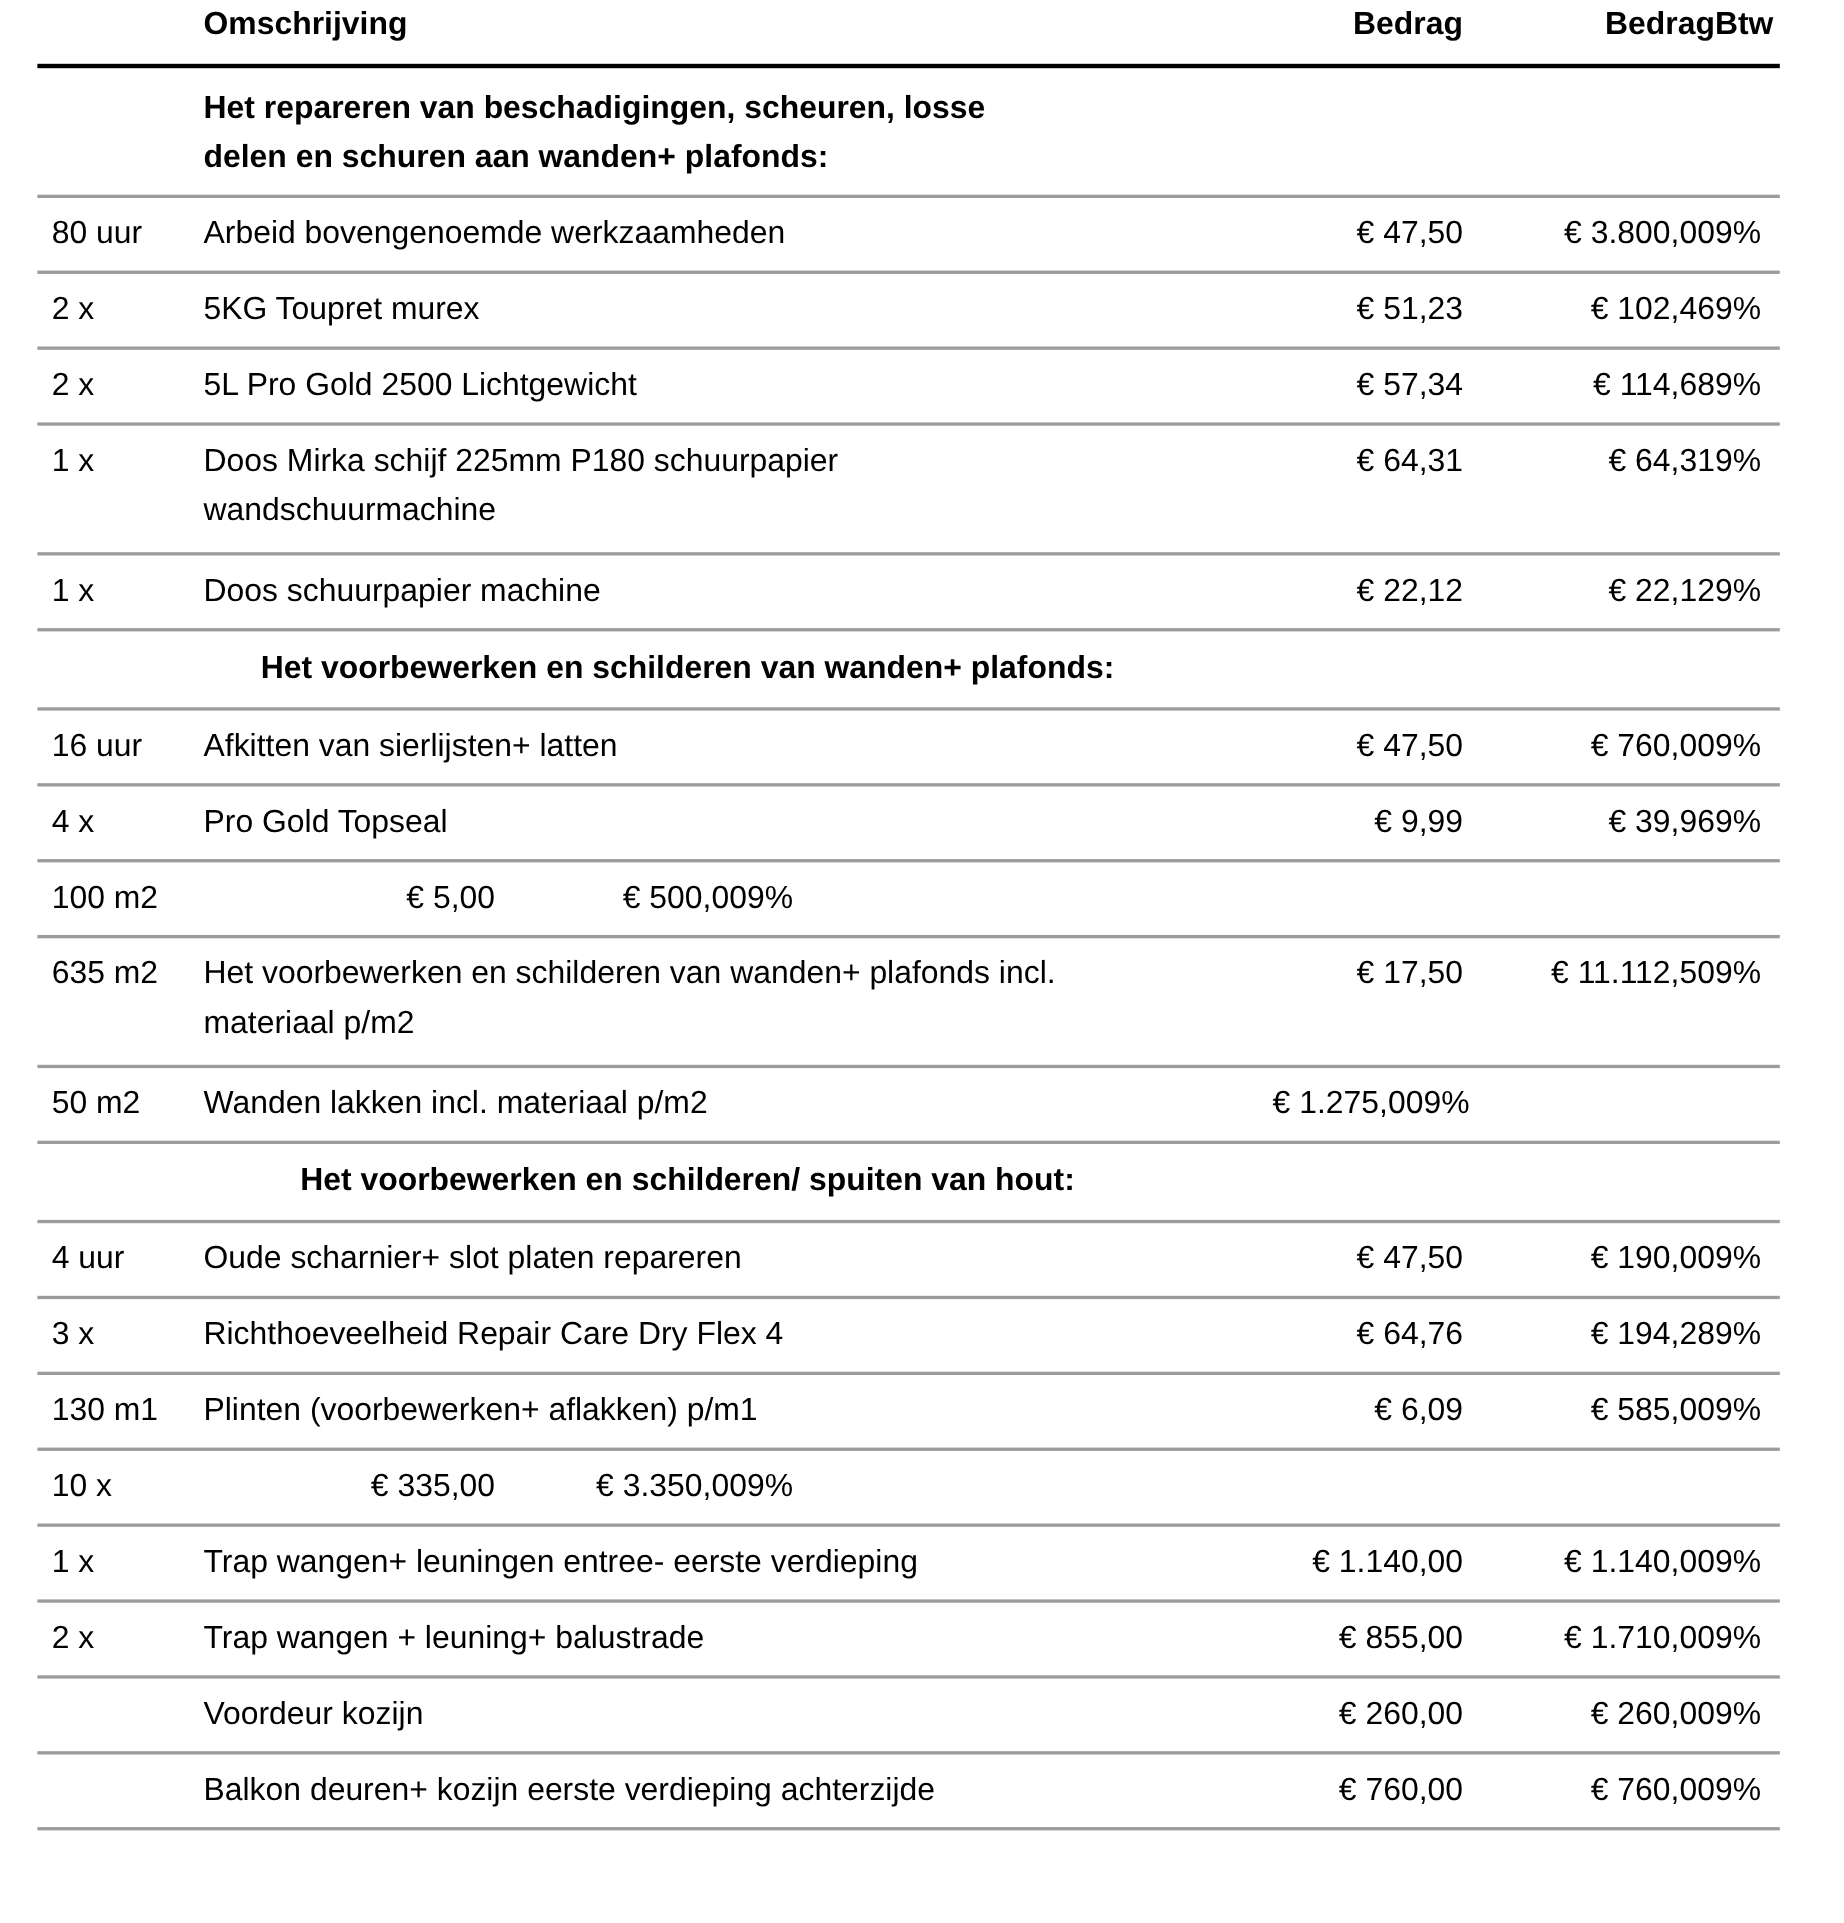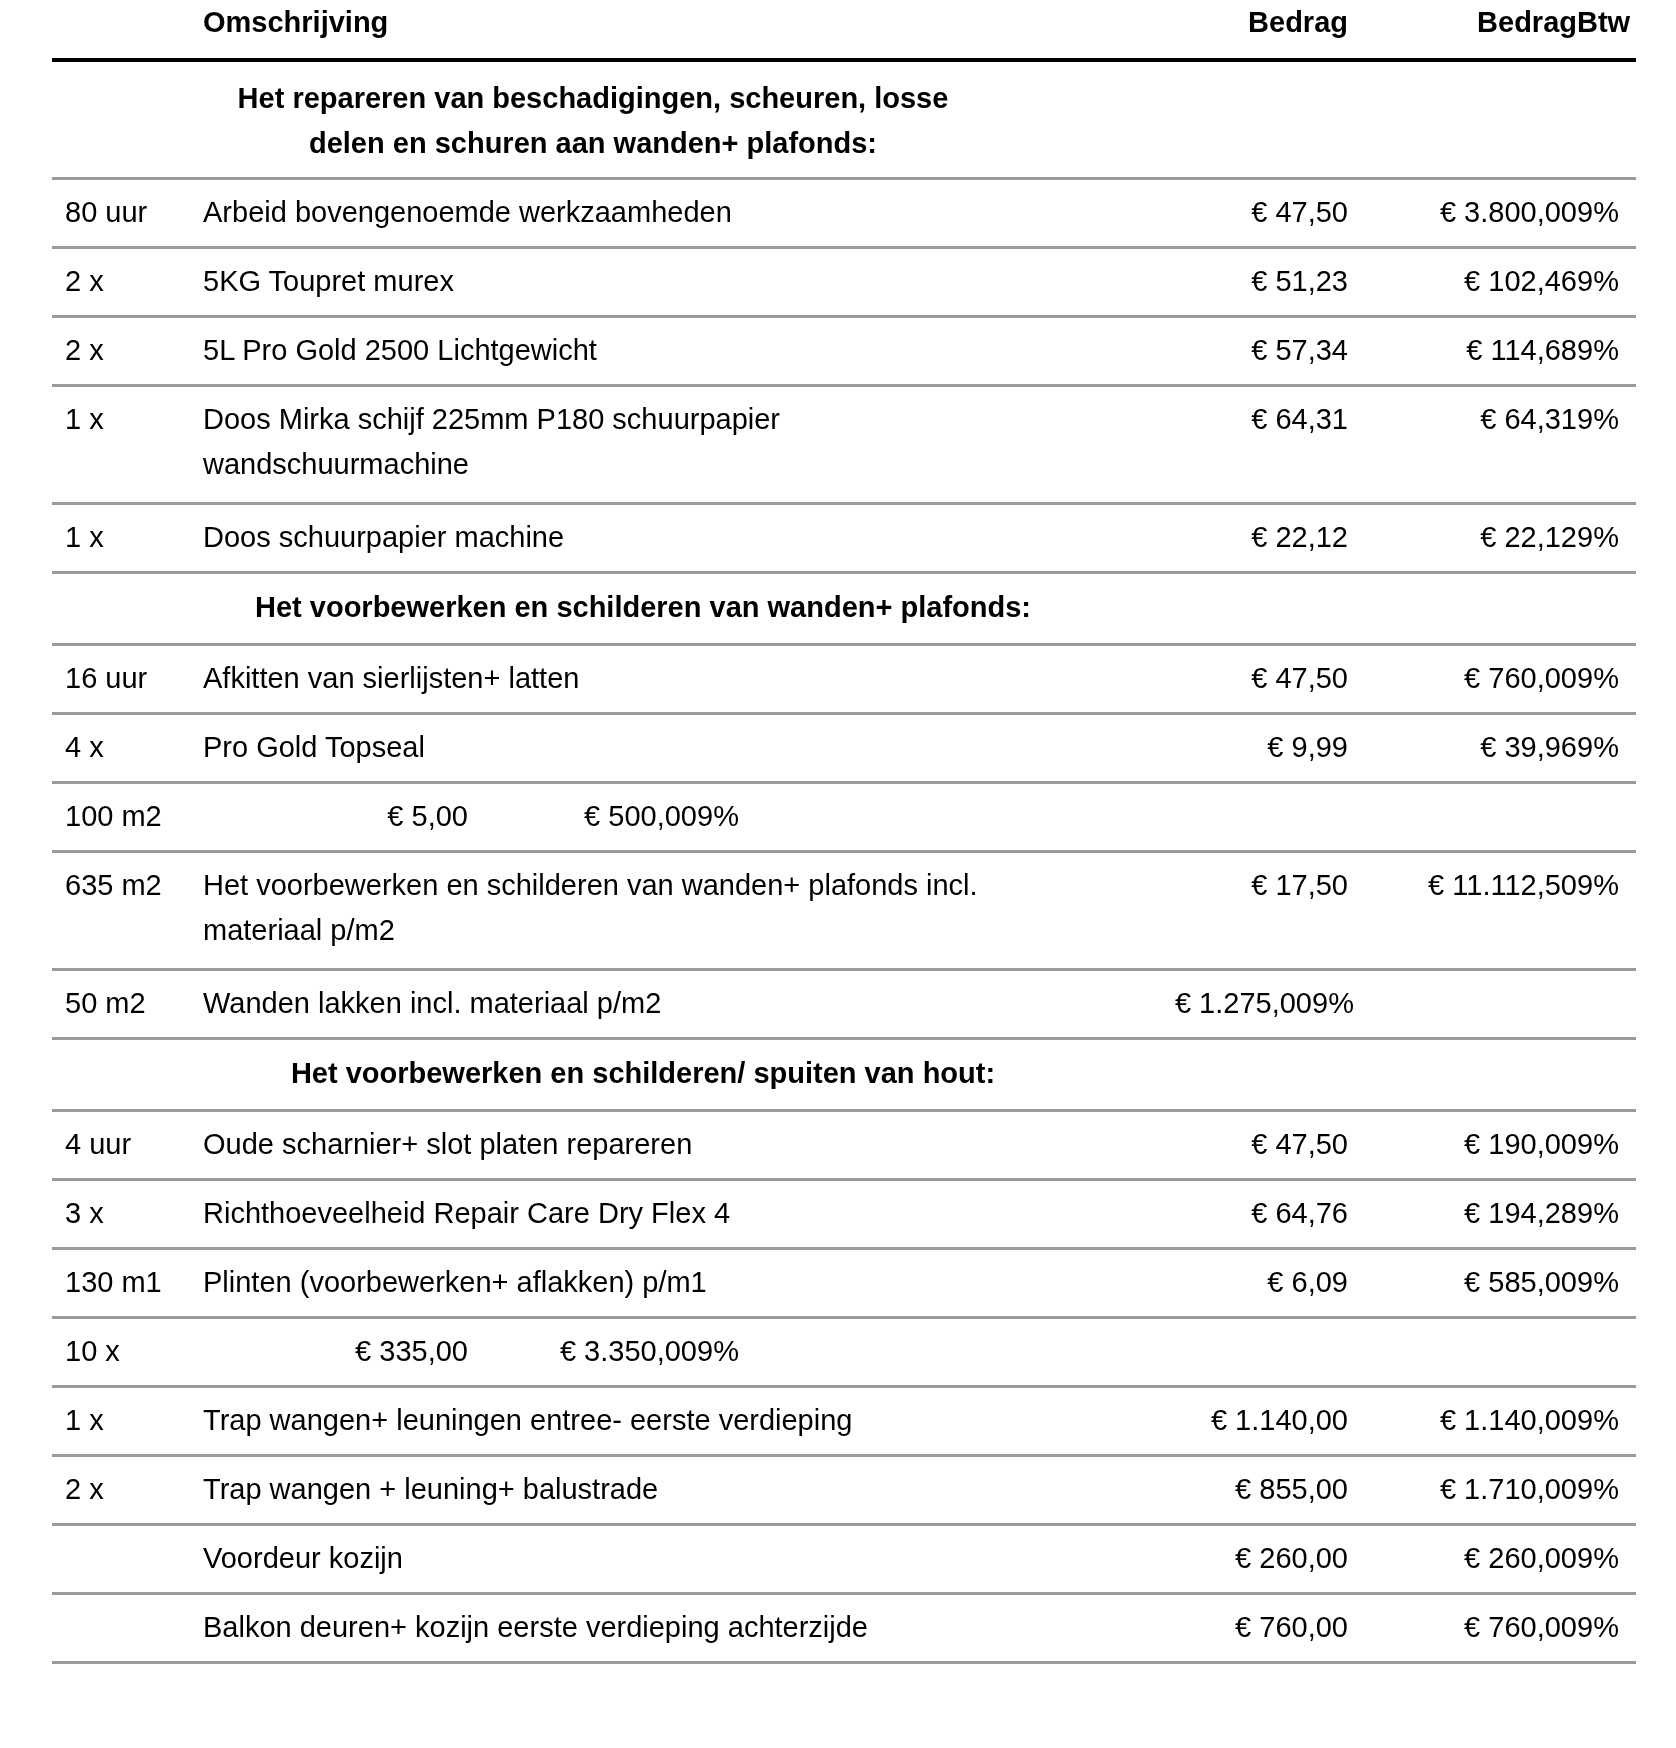--- a/index.html
+++ b/index.html
@@ -6,21 +6,21 @@
     body {
       width: 1676px;
       height: 1748px;
       overflow: hidden;
       font-family: "Liberation Sans", sans-serif;
       color: #000000;
       position: relative;
     }
     .table {
       position: absolute;
-      left: 52px;
+      left: 34px;
       top: 0;
       width: 1584px;
     }
     .hdr {
       display: flex;
       height: 58px;
       border-bottom: 4px solid #000000;
       align-items: flex-start;
       font-weight: bold;
       font-size: 29px;
@@ -36,21 +36,21 @@
       display: flex;
       border-bottom: 3px solid #9b9b9b;
       font-size: 29px;
       line-height: 45px;
       align-items: flex-start;
     }
     .row.single { height: 69px; padding-top: 10px; box-sizing: border-box; }
     .row.double { height: 118px; padding-top: 10px; box-sizing: border-box; }
     .row.section { font-weight: bold; }
     .row.section.single { height: 72px; padding-top: 11px; text-align: center; }
-    .row.section.double { height: 118px; padding-top: 14px; text-align: center; }
+    .row.section.double { height: 118px; padding-top: 14px; }
   </style>
 </head>
 <body>
 
 <div class="table">
   <div class="hdr">
     <div class="c-qty"></div>
     <div class="c-desc">Omschrijving</div>
     <div class="c-amt">Bedrag</div>
     <div class="c-tot">Bedrag</div>

